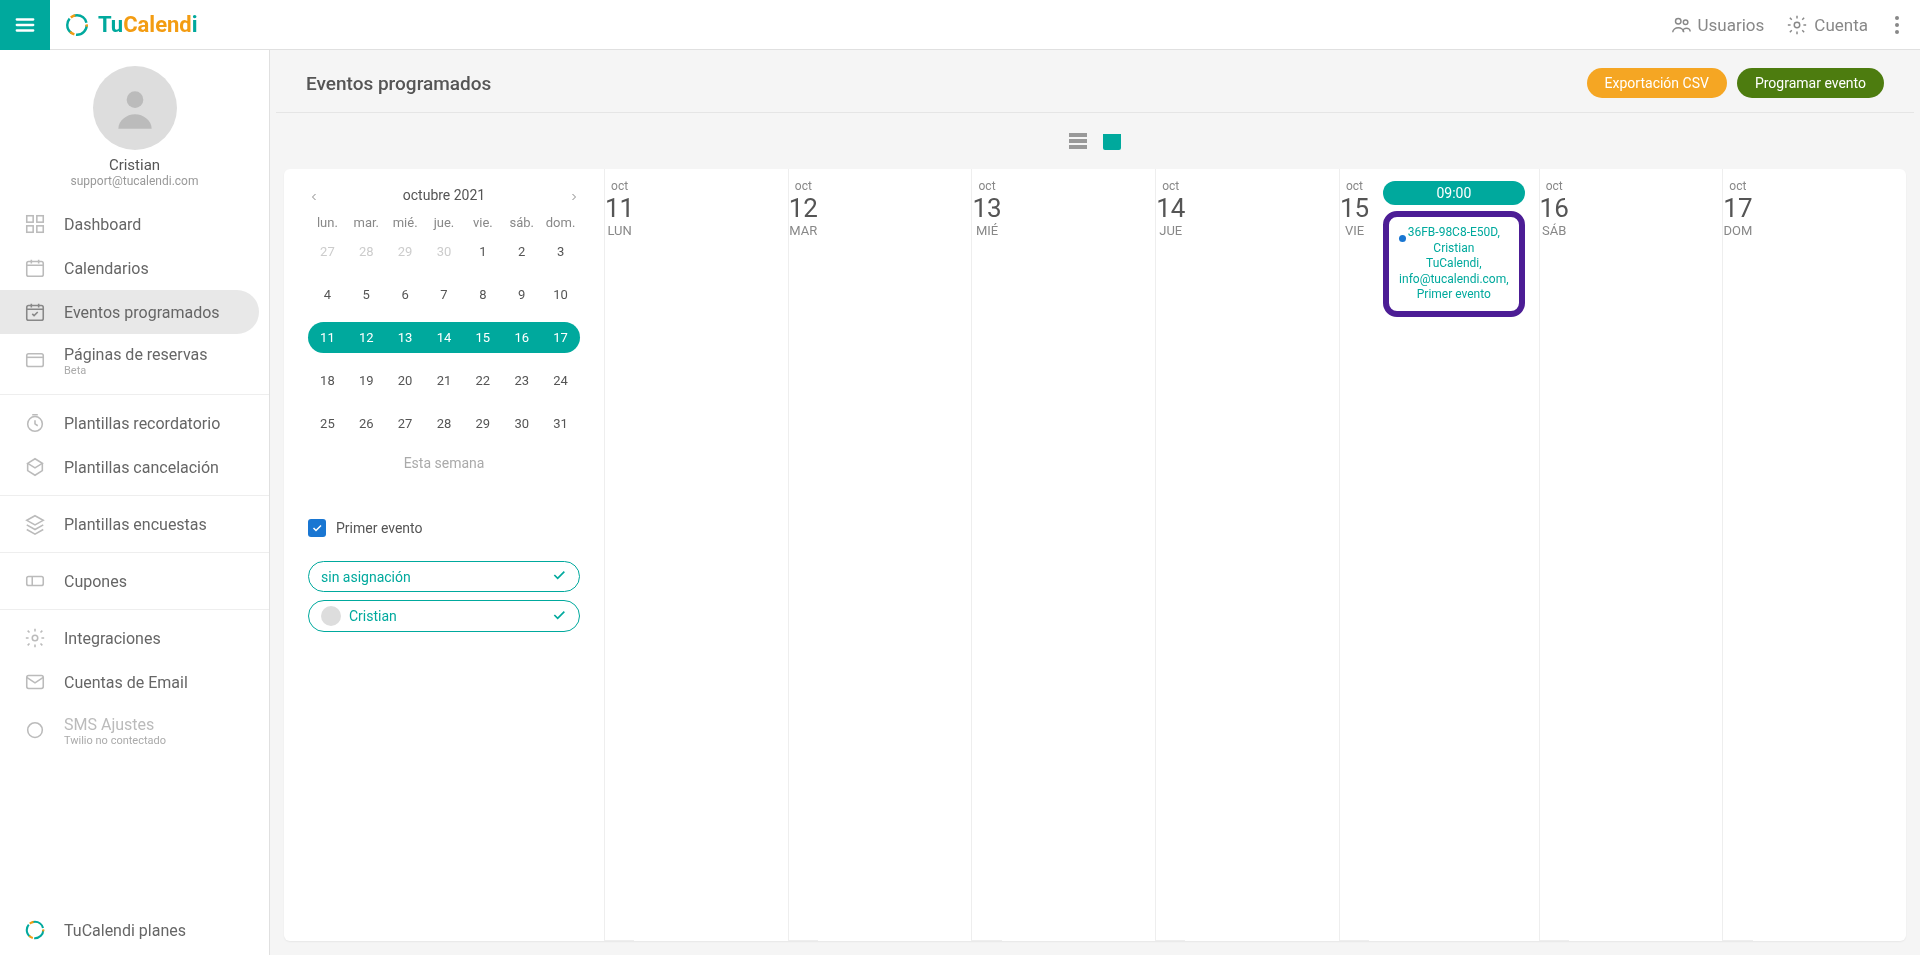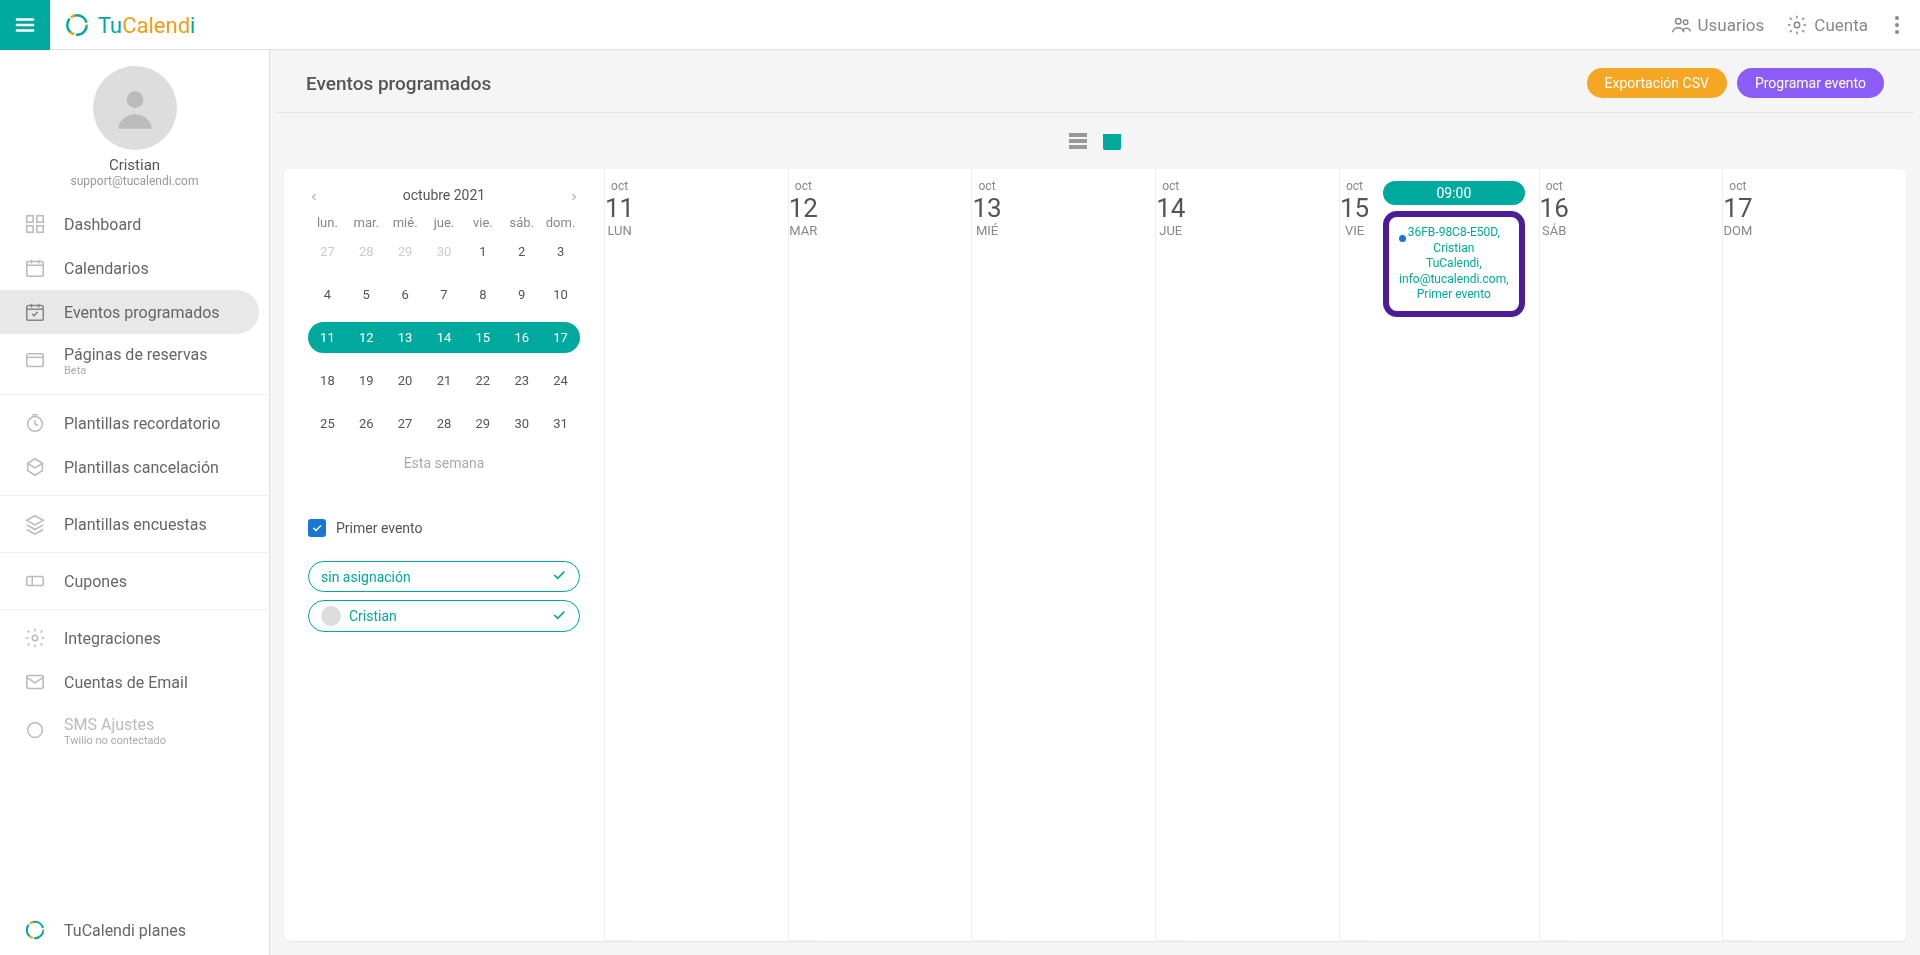--- a/index.html
+++ b/index.html
@@ -1,21 +1,21 @@
 <!DOCTYPE html>
 <html><head>
 <meta charset="utf-8">
 <style>
 *{margin:0;padding:0;box-sizing:border-box;font-family:-apple-system,BlinkMacSystemFont,"Segoe UI",Roboto,Arial,sans-serif}
 body{background:#f5f5f5;color:#555;overflow:hidden}
 .app{display:flex;flex-direction:column;height:100vh}
 .topbar{display:flex;align-items:center;height:50px;background:#fff;border-bottom:1px solid #e0e0e0}
 .menu-btn{width:50px;height:50px;background:#00a99d;display:flex;align-items:center;justify-content:center;cursor:pointer}
 .menu-btn svg{width:22px;height:22px;fill:#fff}
-.logo{display:flex;align-items:flex-end;margin-left:14px;font-size:22px;font-weight:400}
+.logo{display:flex;align-items:flex-start;margin-left:14px;font-size:22px;font-weight:700}
 .logo-icon{width:26px;height:26px;margin-right:8px}
 .logo .tu{color:#00a99d}.logo .cal{color:#f39c12}.logo .i{color:#00a99d}
 .topbar-right{margin-left:auto;display:flex;align-items:center;gap:22px;margin-right:16px;color:#888}
 .top-link{display:flex;align-items:center;gap:6px;font-size:17px;cursor:pointer}
 .top-link svg{width:22px;height:22px;fill:none;stroke:#888;stroke-width:1.6}
 .dots{cursor:pointer;display:flex;flex-direction:column;gap:3px;padding:5px}
 .dots span{width:4px;height:4px;background:#888;border-radius:50%}
 .body{display:flex;flex:1;overflow:hidden}
 .sidebar{width:270px;background:#fff;border-right:1px solid #e0e0e0;display:flex;flex-direction:column;overflow:hidden}
 .profile{text-align:center;padding:16px 0 8px}
@@ -30,21 +30,21 @@
 .nav-item .sub{font-size:11px;color:#aaa;display:block}
 .nav-divider{height:1px;background:#eee;margin:6px 0}
 .nav-footer{padding:14px 24px;display:flex;align-items:center;font-size:16px;color:#666}
 .nav-footer .logo-sm{width:22px;height:22px;margin-right:18px}
 .main{flex:1;display:flex;flex-direction:column;overflow:hidden;padding:0}
 .page-header{display:flex;align-items:center;padding:18px 30px 14px;border-bottom:1px solid #e5e5e5;margin:0 6px}
 .page-title{font-size:19px;font-weight:500;color:#555}
 .header-actions{margin-left:auto;display:flex;gap:10px}
 .btn{padding:7px 18px;border-radius:20px;font-size:14px;cursor:pointer;border:none;color:#fff}
 .btn-warn{background:#f5a623}
-.btn-primary{background:#8b5cf6}
+.btn-primary{background:#4d7c0f}
 .view-switch{display:flex;justify-content:center;gap:8px;padding:16px 0}
 .view-switch .vicon{width:26px;height:24px;cursor:pointer}
 .view-switch .vicon.muted{fill:#999}
 .view-switch .vicon.active{fill:#00a99d}
 .content{flex:1;margin:0 14px 14px;background:#fff;border-radius:6px;display:flex;overflow:hidden;box-shadow:0 1px 2px rgba(0,0,0,.06)}
 .minical{width:320px;padding:18px 24px}
 .mc-head{display:flex;align-items:flex-end;justify-content:space-between;font-size:14px;color:#555;margin-bottom:12px}
 .mc-head svg{width:12px;height:12px;stroke:#888;stroke-width:2;fill:none;cursor:pointer}
 .mc-dow{display:grid;grid-template-columns:repeat(7,1fr);font-size:13px;color:#888;text-align:center;margin-bottom:6px}
 .mc-grid{display:grid;grid-template-columns:repeat(7,1fr);text-align:center;font-size:13px;color:#555;row-gap:12px}

